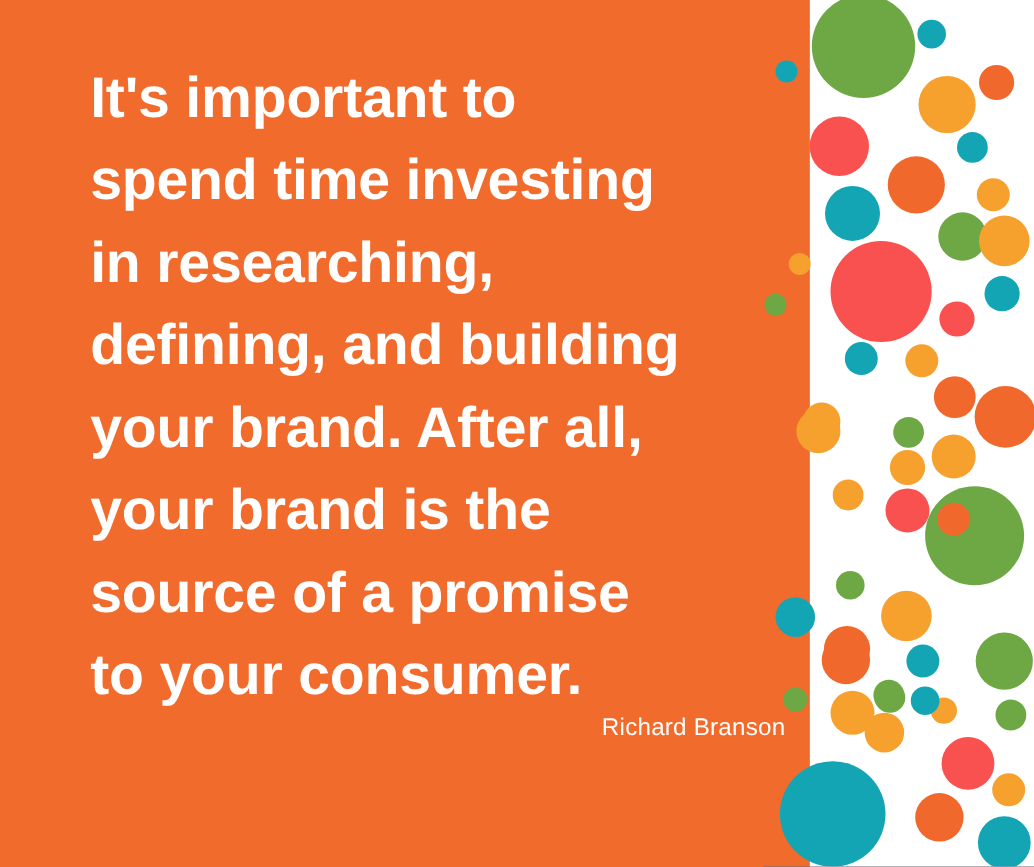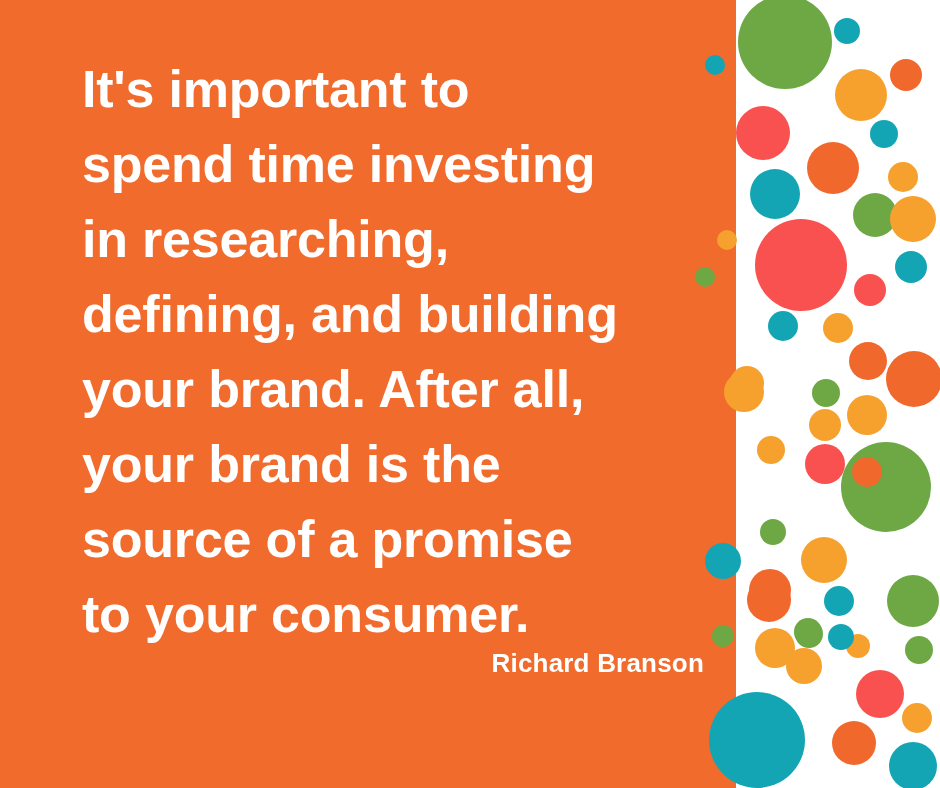--- a/index.html
+++ b/index.html
@@ -31,28 +31,28 @@
     margin: 0;
     color: #ffffff;
     font-size: 52px;
     line-height: 75px;
     font-weight: 700;
     letter-spacing: -0.2px;
     white-space: pre-line;
   }
   #quote-author {
     position: absolute;
-    left: 82px;
+    left: 92px;
     top: 648px;
     width: 622px;
     margin: 0;
     text-align: right;
     color: #ffffff;
-    font-size: 26px;
-    font-weight: 700;
+    font-size: 22px;
+    font-weight: 400;
     letter-spacing: 0.2px;
   }
   #dots-panel {
     position: absolute;
     left: 736px;
     top: 0;
     width: 204px;
     height: 788px;
     background: #ffffff;
     overflow: visible;

